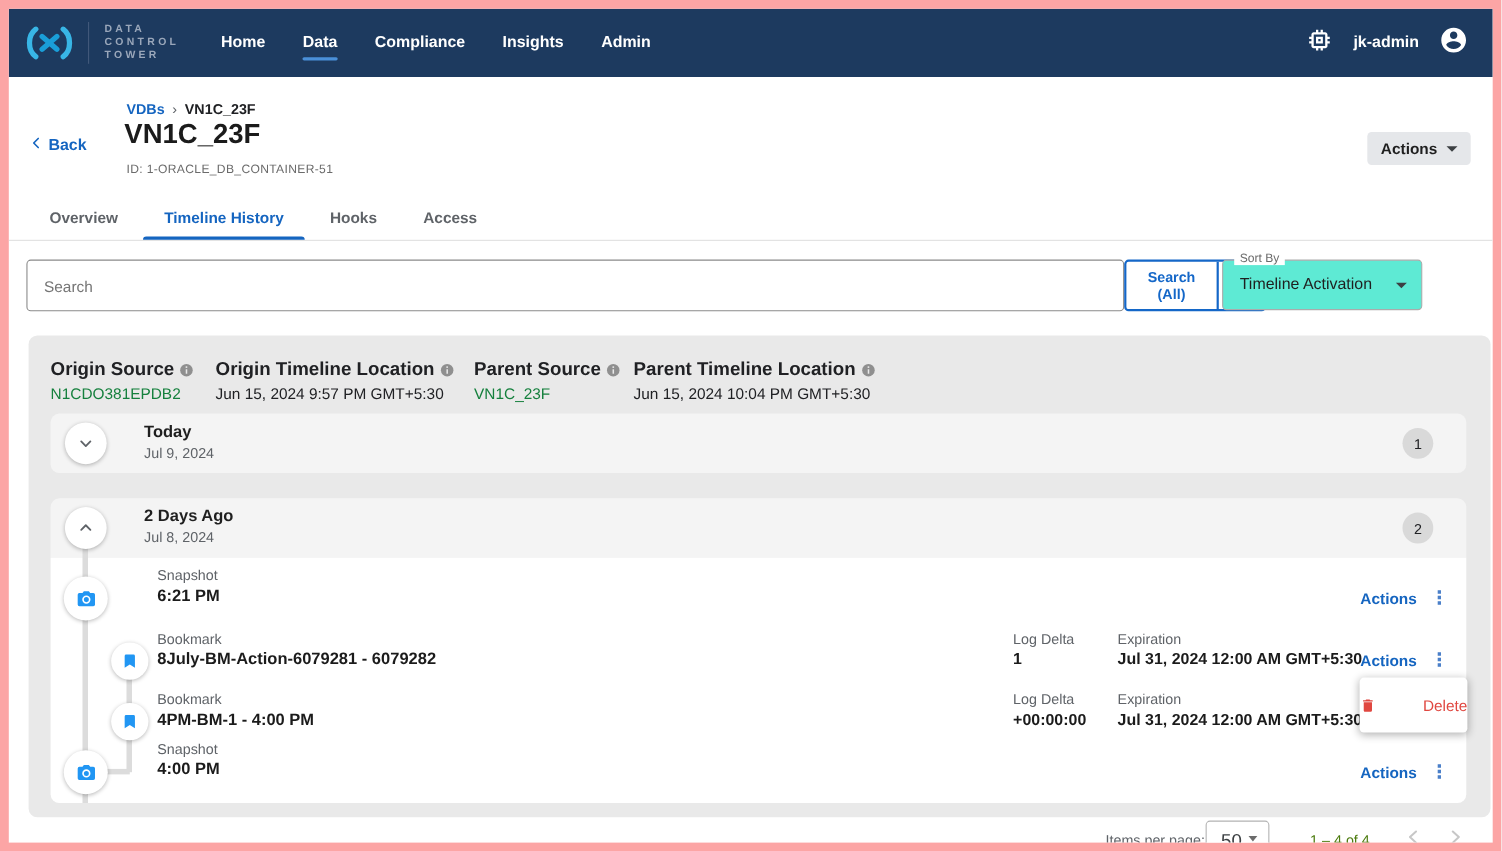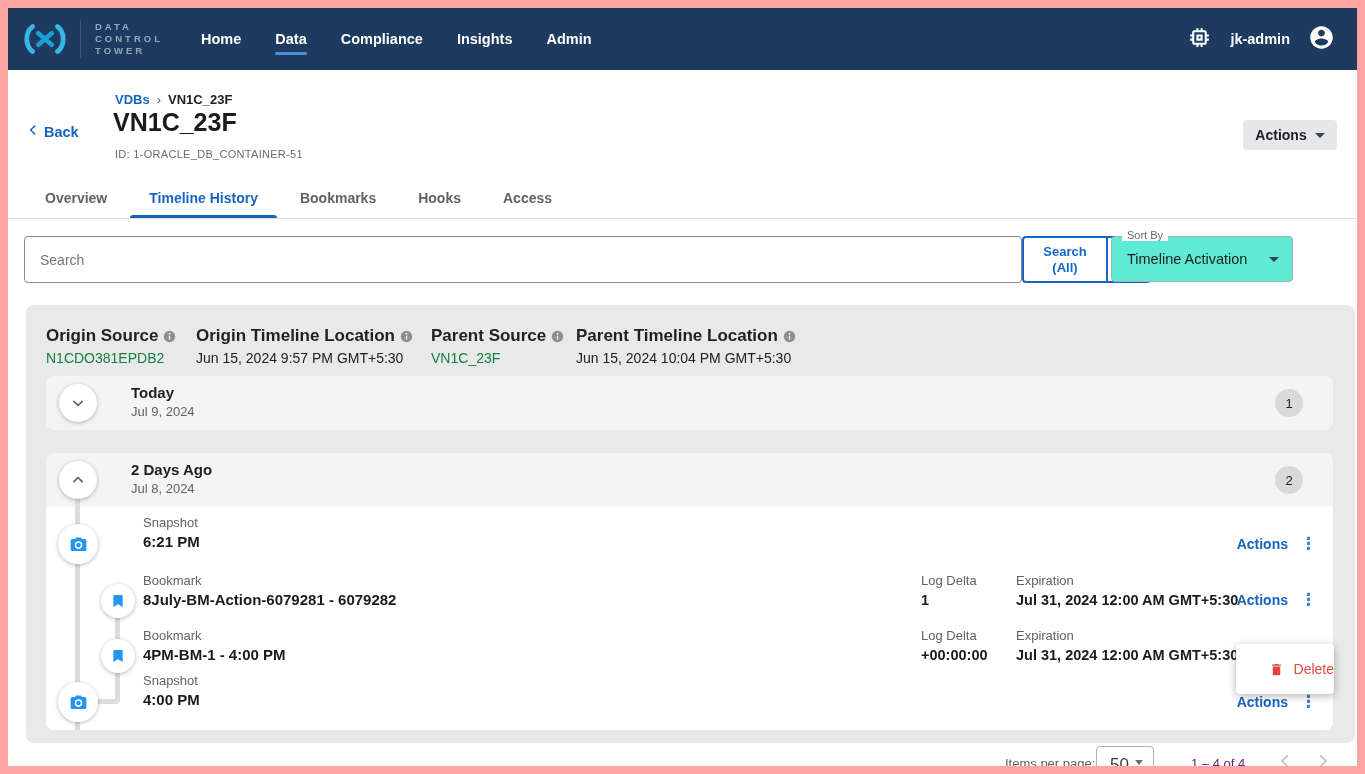--- a/index.html
+++ b/index.html
@@ -83,29 +83,29 @@
   .col-exp { position:absolute; left:990px; z-index:3; }
   .col-head { font-size:13px; color:#5f6368; line-height:18px; }
   .col-val { font-size:14.5px; font-weight:bold; color:#1b1b1b; line-height:20px; }
   .d2,.e2 { top:267px; } .d3,.e3 { top:322px; }
   .act { position:absolute; right:38px; display:flex; align-items:center; gap:12px; z-index:4; cursor:pointer; }
   .act-label { color:#1565c0; font-size:14px; font-weight:bold; }
   .kebab { font-size:17px; color:#4a7fc9; font-weight:bold; line-height:1; }
   .a1 { top:230px; } .a2 { top:286px; } .a4 { top:388px; }
 
   
-  .ctx-menu { position:absolute; left:1210px; top:311px; width:98px; height:50px; background:#fff; border-radius:4px; box-shadow:0 2px 8px rgba(0,0,0,.3); display:flex; align-items:center; justify-content:flex-end; gap:10px; z-index:6; cursor:pointer;margin-top:28px; }
+  .ctx-menu { position:absolute; left:1210px; top:311px; width:98px; height:50px; background:#fff; border-radius:4px; box-shadow:0 2px 8px rgba(0,0,0,.3); display:flex; align-items:center; justify-content:space-between; gap:10px; z-index:6; cursor:pointer; }
   .ctx-label { color:#e04740; font-size:14px; }
 
   
   .ipp-label { position:absolute; left:997px; top:748px; font-size:13px; color:#5f6368; }
   .ipp-select { position:absolute; left:1088px; top:738px; width:58px; height:32px; border:1px solid #b3b3b3; border-radius:4px; background:#fff; cursor:pointer; }
   .ipp-value { position:absolute; left:13px; top:8px; font-size:17px; color:#3c4043; }
   .ipp-caret { position:absolute; right:10px; top:13px; border-left:4.5px solid transparent; border-right:4.5px solid transparent; border-top:5px solid #6b6b6b; }
-  .page-range { position:absolute; left:1183px; top:748px; font-size:13px; color:#701a75; }
+  .page-range { position:absolute; left:1183px; top:748px; font-size:13px; color:#4d7c0f; }
   .pg-prev { position:absolute; left:1266px; top:742px; cursor:default; }
   .pg-next { position:absolute; left:1304px; top:742px; cursor:default; }
 </style>
 </head>
 <body>
 
 <div class="frame">
 
   <header class="navbar">
     <span class="logo-mark">
@@ -159,21 +159,20 @@
   <h1 class="page-title">VN1C_23F</h1>
   <div class="vdb-id">ID: 1-ORACLE_DB_CONTAINER-51</div>
   <button class="actions-top">
     <span>Actions</span>
     <span class="caret-down"></span>
   </button>
 
   <div class="tabs">
     <div class="tab">Overview</div>
     <div class="tab active">Timeline History</div>
-    <div class="tab">Bookmarks</div>
     <div class="tab">Hooks</div>
     <div class="tab">Access</div>
   </div>
 
   <input class="search-input" type="text" placeholder="Search" style="">
   <button class="search-btn">
     <span class="main">
       <span>Search</span>
       <span>(All)</span>
     </span>

